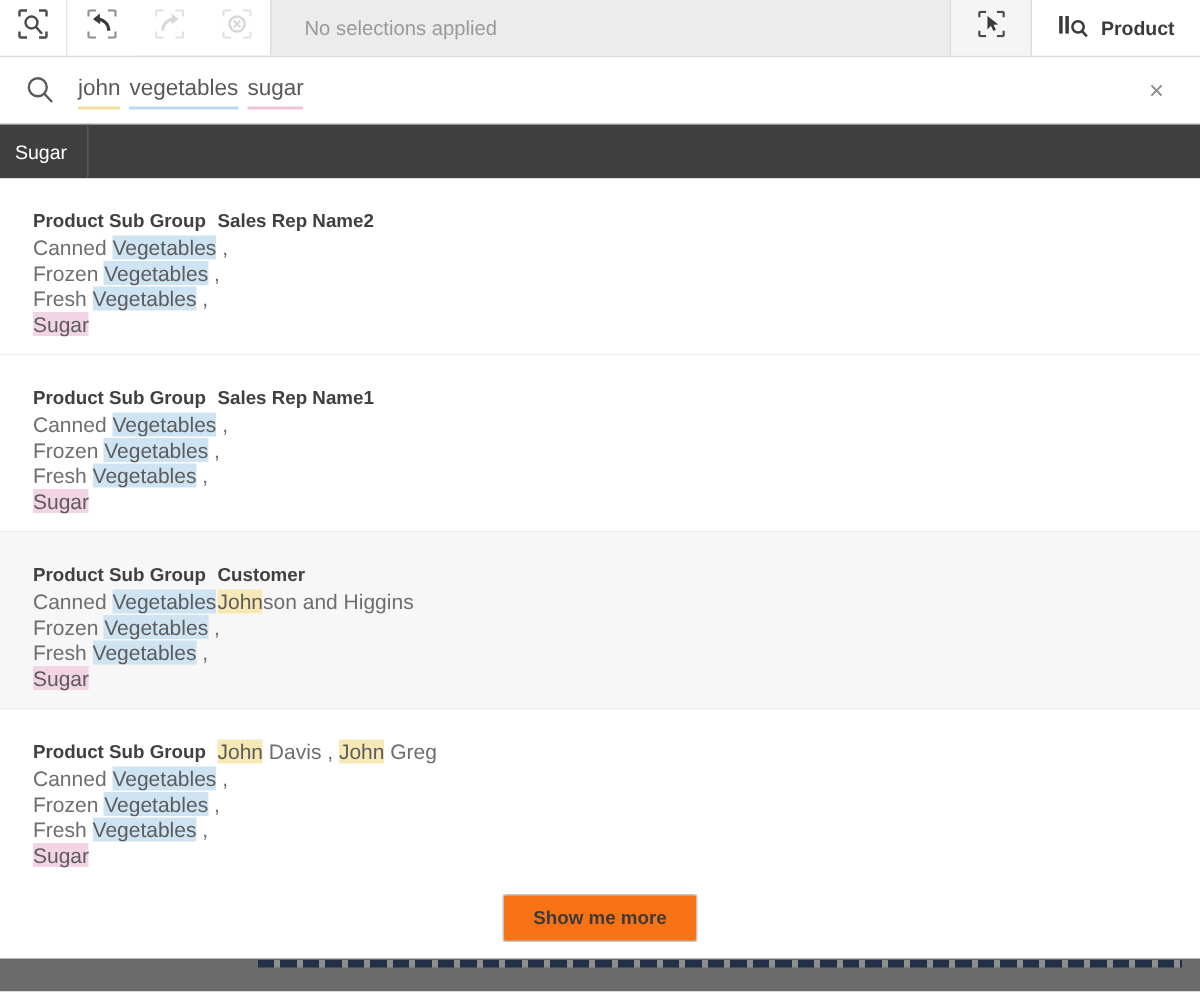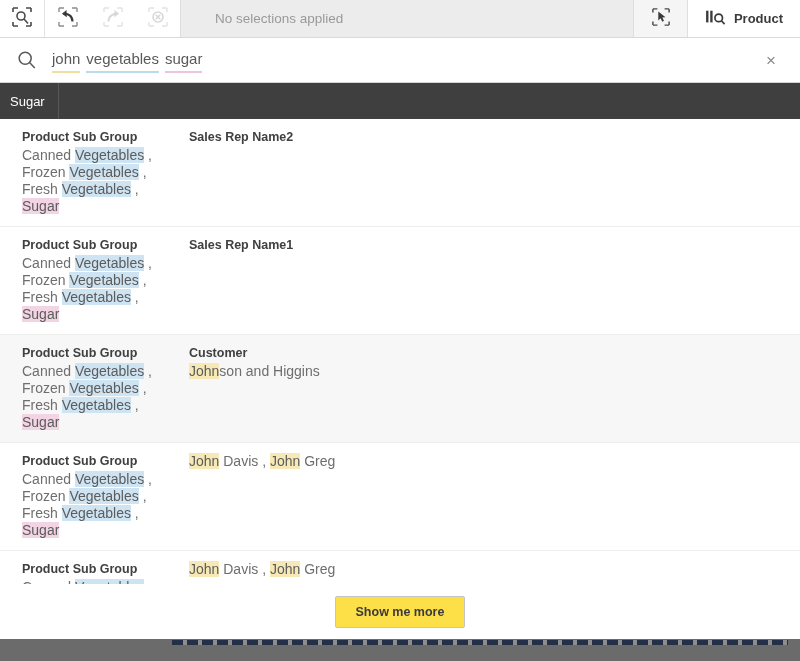--- a/index.html
+++ b/index.html
@@ -23,21 +23,21 @@
     background: #ffffff;
   }
   .tb-btn.first { border-right: 1px solid #e3e3e3; }
   .tb-icon { display: block; }
   .tb-btn.disabled { opacity: .38; }
 
   .selbar {
     flex: 1; display: flex; align-items: center;
     background: #ececec;
     border-left: 1px solid #dedede;
-    padding-left: 34px;
+    padding-left: 22px;
     color: #9a9a9a; font-size: 13.5px;
   }
   .tb-right {
     width: 55px; display: flex; align-items: center; justify-content: center;
     background: #f5f5f5; border-left: 1px solid #dedede; border-right: 1px solid #dedede;
   }
   .insights {
     width: 112px; display: flex; align-items: center; justify-content: center; gap: 7px;
     background: #ffffff;
     font-size: 13px; font-weight: bold; color: #3b3b3b;
@@ -75,40 +75,40 @@
     display: flex; align-items: center; padding: 0 14px;
     color: #ffffff; font-size: 13px;
     border-right: 1px solid #585858;
   }
   .tab.first { padding-left: 10px; padding-right: 13px; }
   .tabfill { flex: 1; }
 
   
   .results { flex: 1; background: #ffffff; overflow: hidden; }
   .row {
-    display: flex; padding: 10px 0 11px 0;
+    display: flex; padding: 20px 0 11px 0;
     border-bottom: 1px solid #ededed;
     background: #ffffff;
   }
   .row.alt { background: #f7f7f7; }
   .col-left  { width: 145px; padding-left: 22px; }
-  .col-right { flex: 1; padding-left: 0px; margin-left: 44px; }
+  .col-right { flex: 1; padding-left: 0px; }
   .fieldname {
     font-size: 12.5px; font-weight: bold; color: #404040;
     line-height: 17px; padding-bottom: 1px;
   }
   .valline { font-size: 14px; color: #6e6e6e; line-height: 17px; white-space: nowrap; }
   .hl-blue   { background: #cfe4f2; color: #5c5c5c; }
   .hl-pink   { background: #f2d4e4; color: #5c5c5c; }
   .hl-yellow { background: #f7e9b5; color: #5c5c5c; }
 
   
   .footer { height: 55px; min-height: 55px; display: flex; align-items: center; justify-content: center; background:#fff; }
   .showmore {
-    border: 1px solid #c4c4c4; background: #fde047;
+    border: 1px solid #c4c4c4; background: #f97316;
     font-size: 12.5px; font-weight: bold; color: #3b3b3b;
     padding: 8px 20px; border-radius: 2px;
     font-family: "Liberation Sans", sans-serif;
   }
   .bottombar {
     height: 22px; min-height: 22px; background: #6b6b6b; position: relative; overflow: hidden;
   }
   .dashline {
     position: absolute; left: 172px; right: 12px; top: 1px; height: 5px;
     background: repeating-linear-gradient(to right, #243048 0 11px, #8d8d8d 11px 15px);

